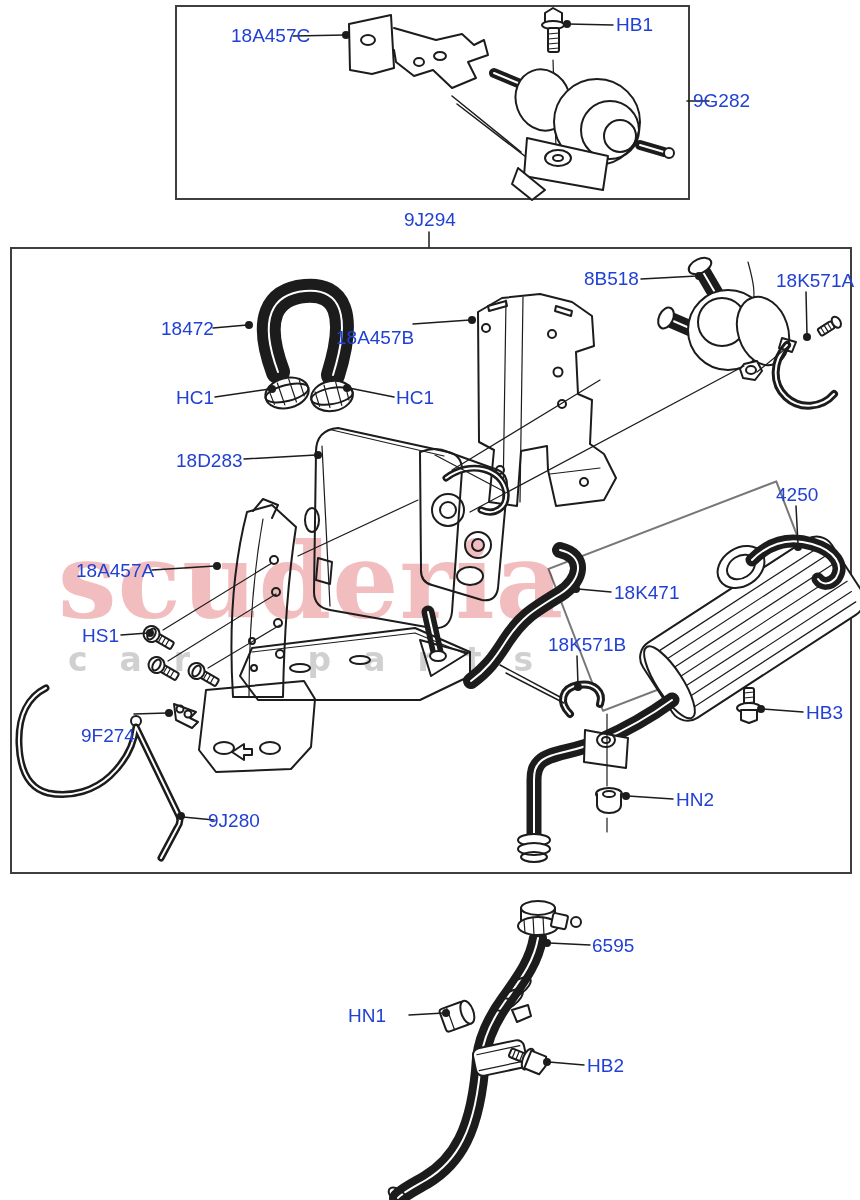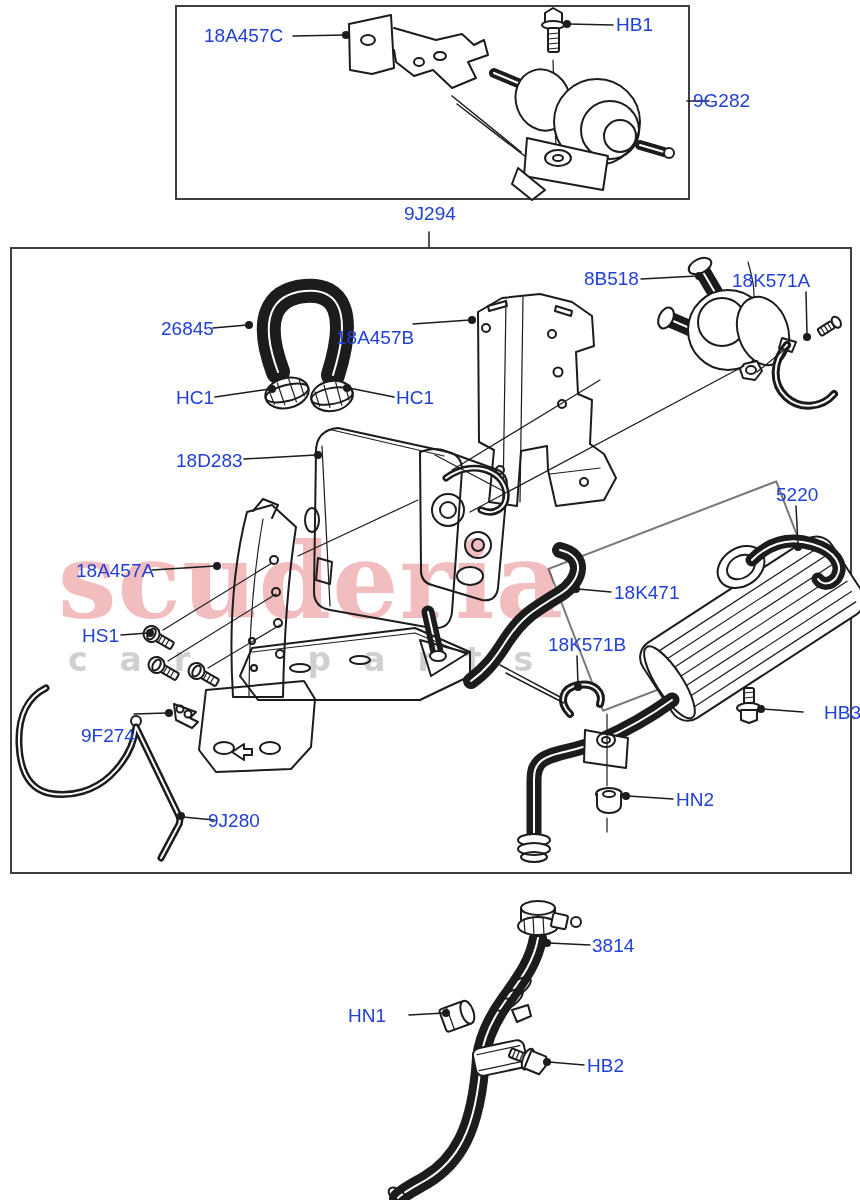--- a/index.html
+++ b/index.html
@@ -366,36 +366,36 @@
         <circle class="dot" cx="626" cy="796" r="4"></circle>
       <line class="lead" x1="590" y1="945" x2="549" y2="943"></line>
         <circle class="dot" cx="547" cy="943" r="4"></circle>
       <line class="lead" x1="409" y1="1015" x2="444" y2="1013"></line>
         <circle class="dot" cx="446" cy="1013" r="4"></circle>
       <line class="lead" x1="584" y1="1065" x2="549" y2="1062"></line>
         <circle class="dot" cx="547" cy="1062" r="4"></circle>
     </g>
   </svg>
 
-  <div class="callout" style="left:204px;top:26px">18A457C</div>
+  <div class="callout" style="left:231px;top:26px">18A457C</div>
   <div class="callout" style="left:616px;top:15px">HB1</div>
   <div class="callout" style="left:693px;top:91px">9G282</div>
-  <div class="callout" style="left:404px;top:204px">9J294</div>
+  <div class="callout" style="left:404px;top:210px">9J294</div>
   <div class="callout" style="left:584px;top:269px">8B518</div>
-  <div class="callout" style="left:732px;top:271px">18K571A</div>
-  <div class="callout" style="left:161px;top:319px">26845</div>
+  <div class="callout" style="left:776px;top:271px">18K571A</div>
+  <div class="callout" style="left:161px;top:319px">18472</div>
   <div class="callout" style="left:336px;top:328px">18A457B</div>
   <div class="callout" style="left:176px;top:388px">HC1</div>
   <div class="callout" style="left:396px;top:388px">HC1</div>
   <div class="callout" style="left:176px;top:451px">18D283</div>
-  <div class="callout" style="left:776px;top:485px">5220</div>
+  <div class="callout" style="left:776px;top:485px">4250</div>
   <div class="callout" style="left:76px;top:561px">18A457A</div>
   <div class="callout" style="left:614px;top:583px">18K471</div>
   <div class="callout" style="left:82px;top:626px">HS1</div>
   <div class="callout" style="left:548px;top:635px">18K571B</div>
   <div class="callout" style="left:81px;top:726px">9F274</div>
-  <div class="callout" style="left:824px;top:703px">HB3</div>
+  <div class="callout" style="left:806px;top:703px">HB3</div>
   <div class="callout" style="left:208px;top:811px">9J280</div>
   <div class="callout" style="left:676px;top:790px">HN2</div>
-  <div class="callout" style="left:592px;top:936px">3814</div>
+  <div class="callout" style="left:592px;top:936px">6595</div>
   <div class="callout" style="left:348px;top:1006px">HN1</div>
   <div class="callout" style="left:587px;top:1056px">HB2</div>
 </div>
 
 </body></html>

